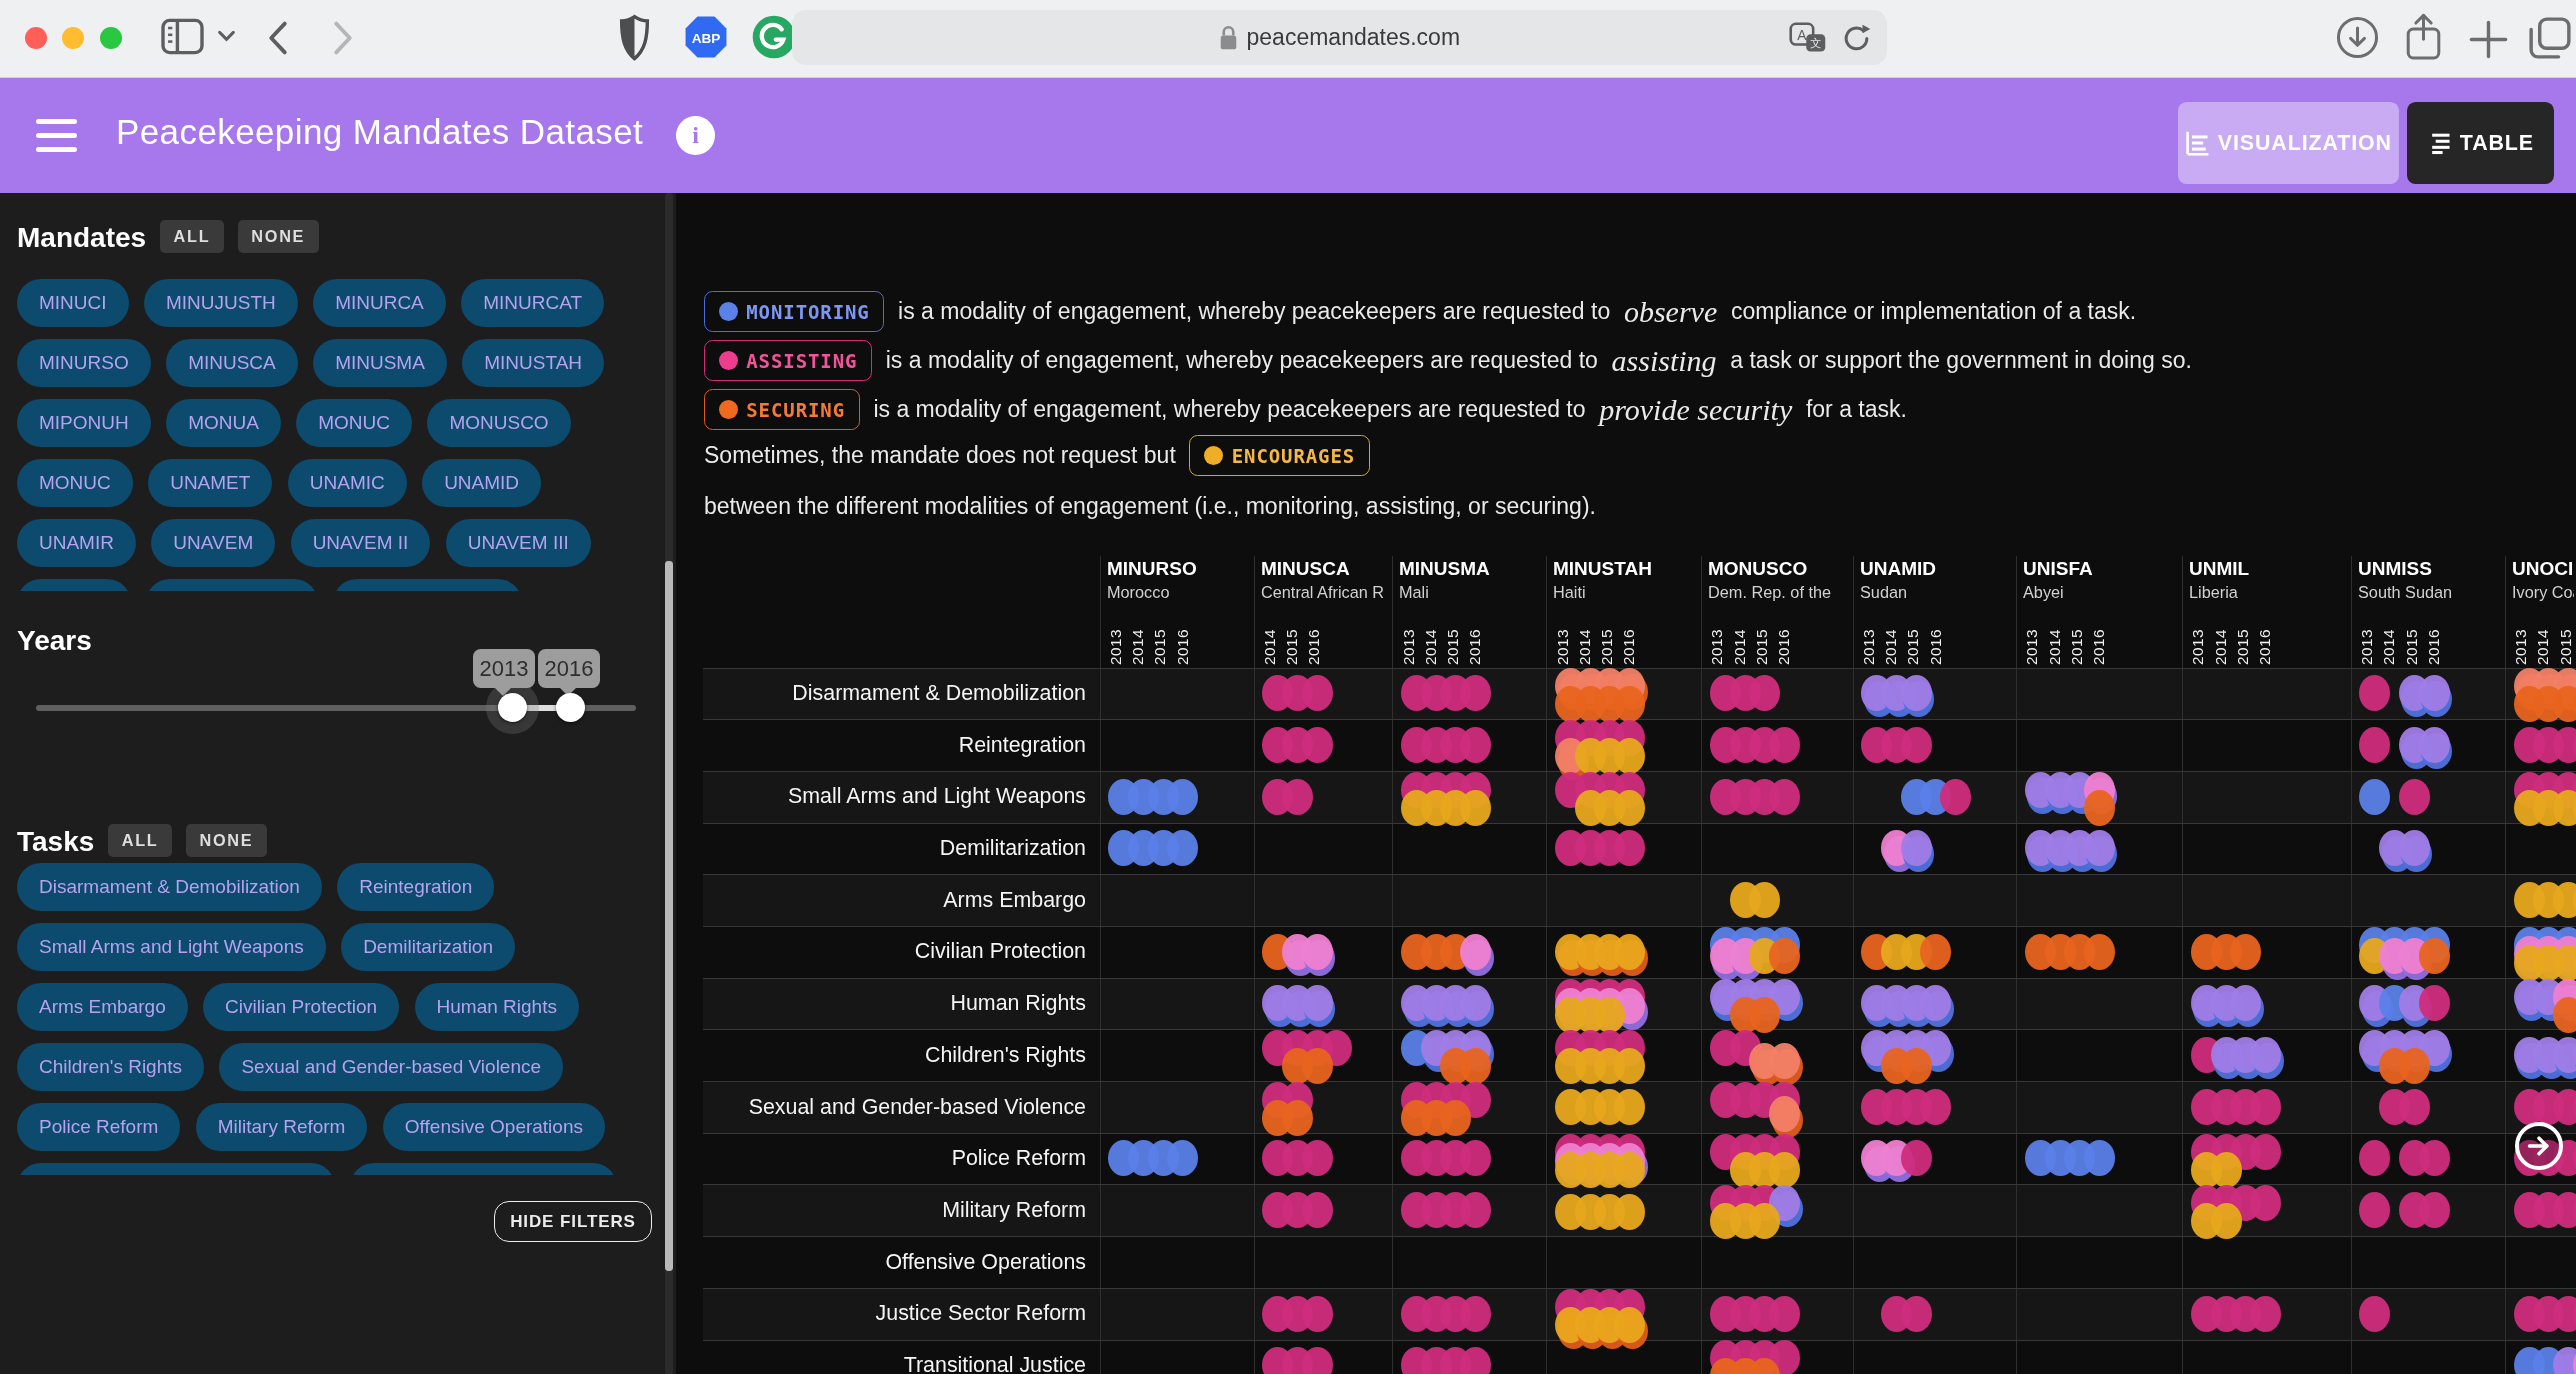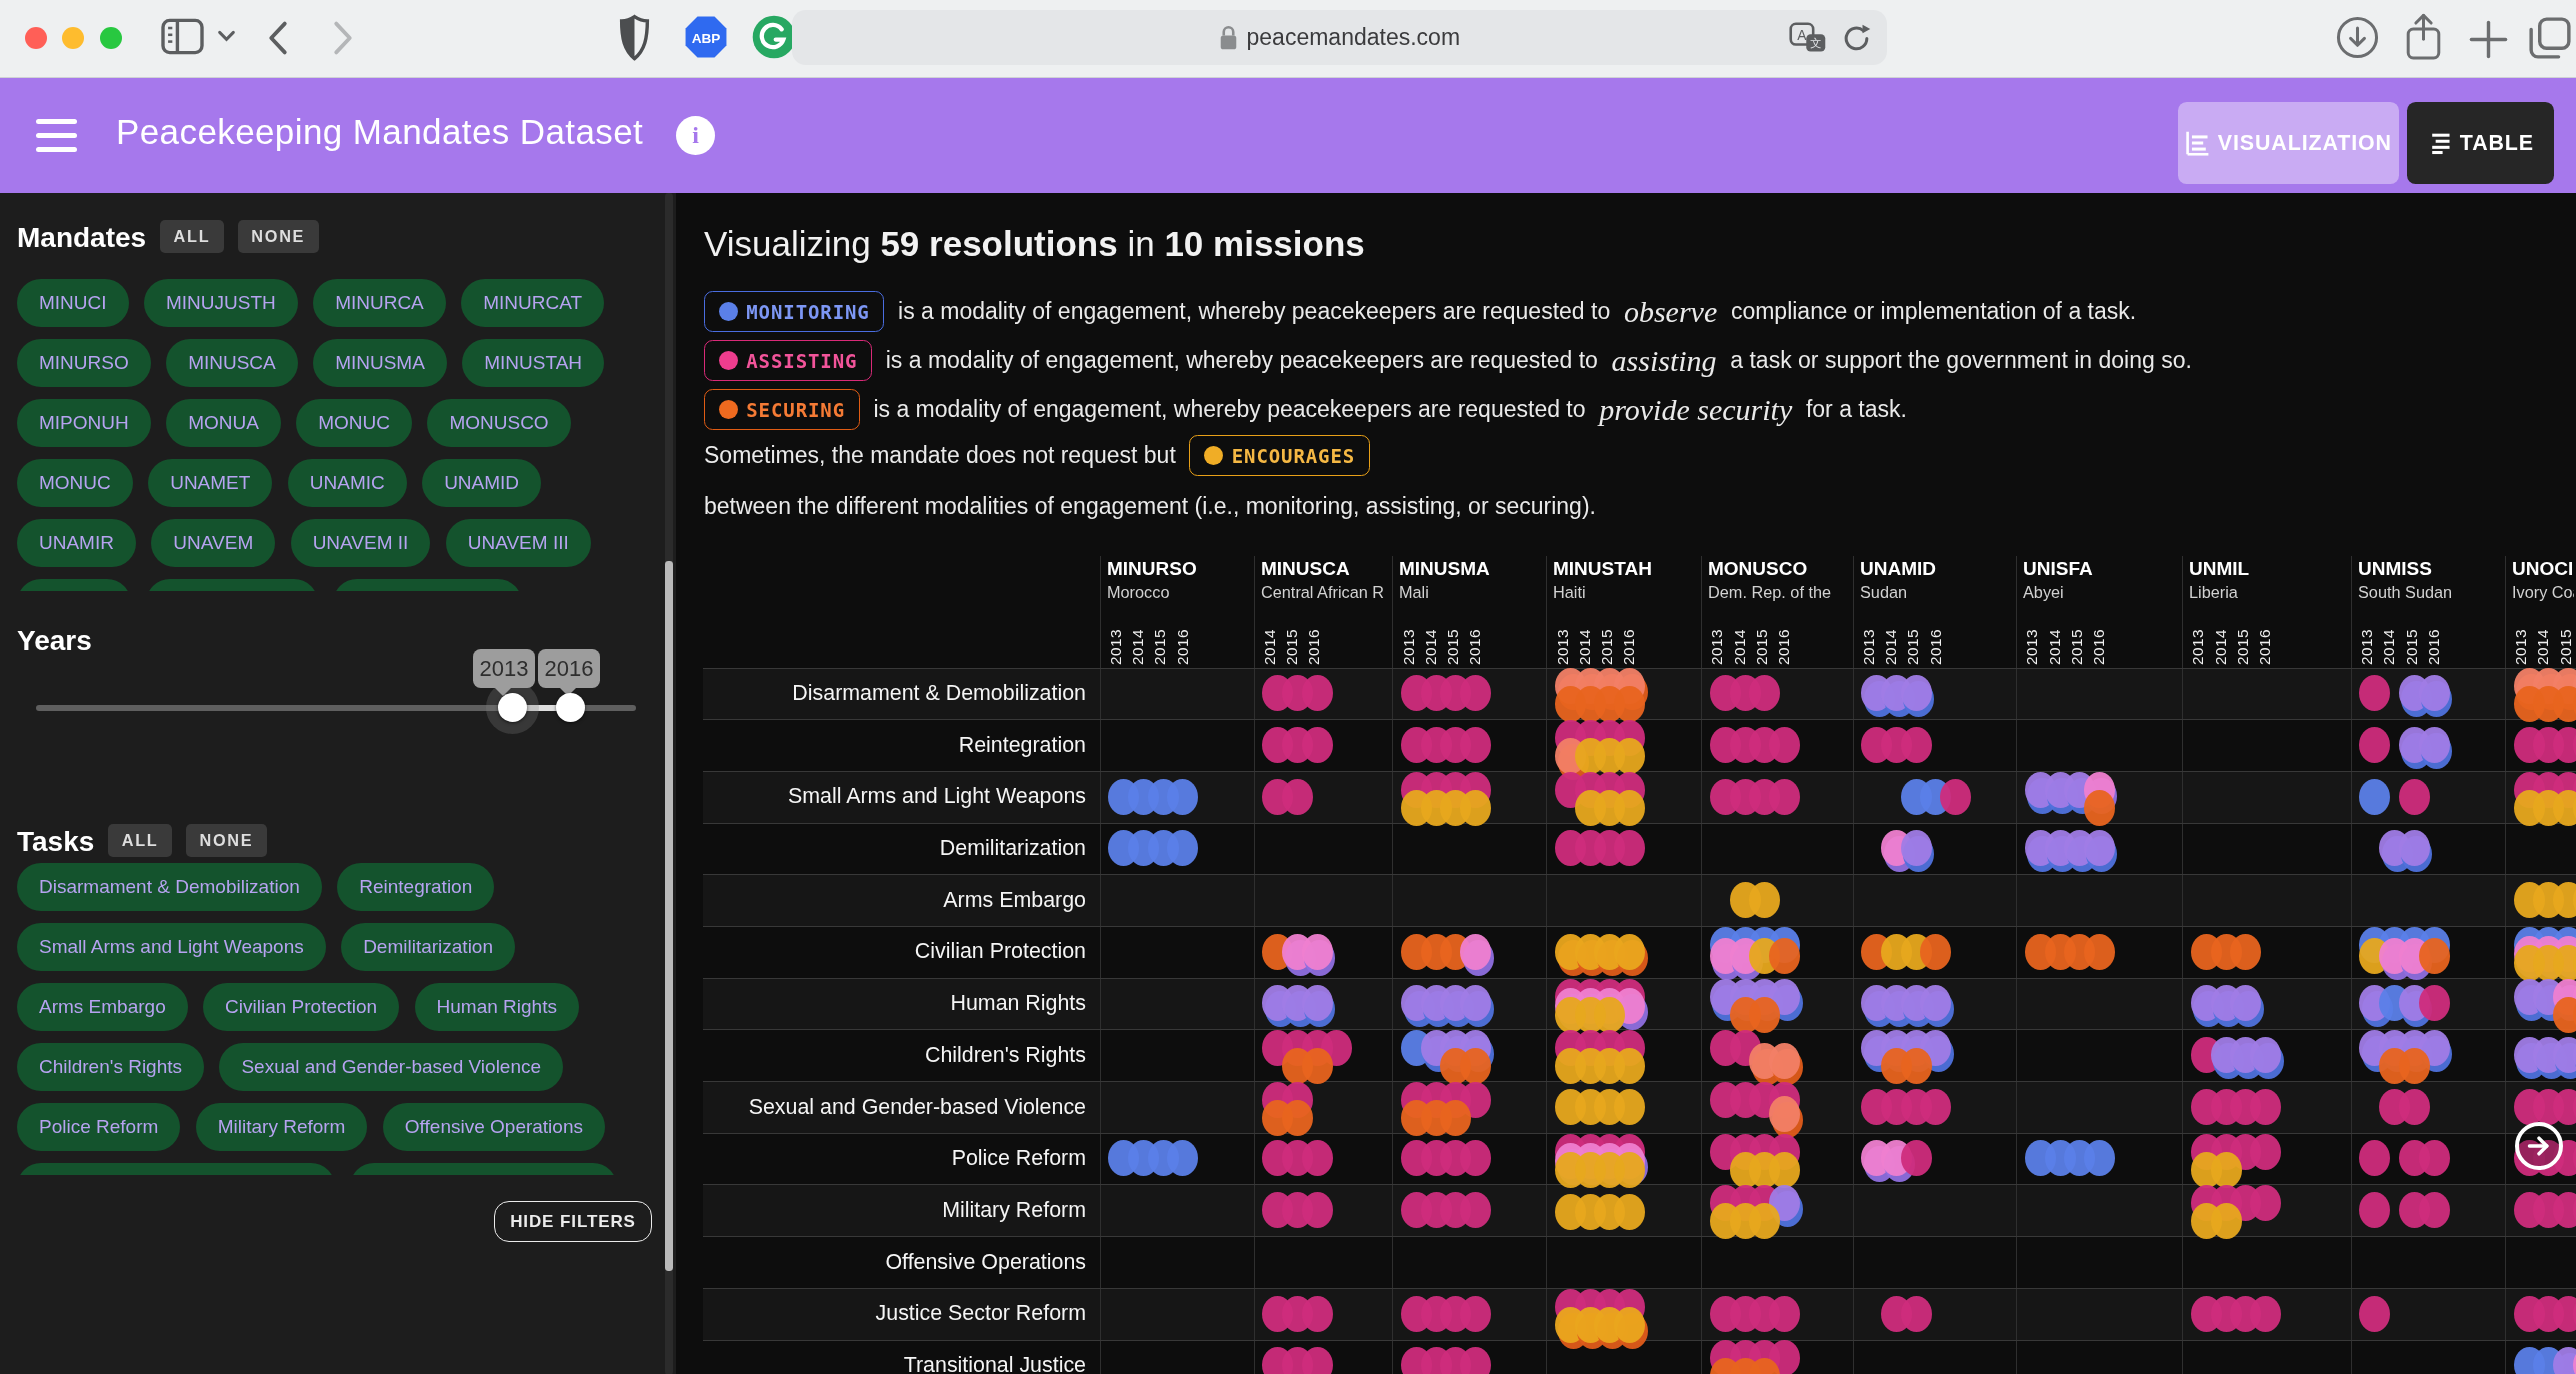--- a/index.html
+++ b/index.html
@@ -22,21 +22,21 @@
   .hdr-btn{position:absolute;top:24px;height:82px;border-radius:8.6px;display:flex;align-items:center;justify-content:center;
            gap:6.8px;color:#fff;font-weight:bold;font-size:21.4px;letter-spacing:0.9px;cursor:pointer;}
   #btn-viz{left:2178px;width:221px;background:#c9abf3;}
   #btn-table{left:2407px;width:147px;background:#262626;}
   
   #sidebar{position:absolute;left:0;top:193px;width:676px;height:1182px;background:#1d1d1d;}
   .sb-h{position:absolute;left:17px;color:#fff;font-size:28px;font-weight:bold;}
   .mini-btn{display:inline-block;background:#3a3a3a;color:#dedede;font-size:16.3px;font-weight:bold;letter-spacing:1.7px;
             border-radius:5.1px;padding:6.8px 13.7px;margin-left:13.7px;vertical-align:5.1px;cursor:pointer;}
   .chipwrap{position:absolute;left:17px;width:640px;overflow:hidden;display:flex;flex-wrap:wrap;gap:12px 15.4px;align-content:flex-start;}
-  .chip{height:48px;line-height:48px;padding:0 22px;border-radius:24px;background:#14532d;color:#b6a3f0;font-size:19px;cursor:pointer;white-space:nowrap;}
+  .chip{height:48px;line-height:48px;padding:0 22px;border-radius:24px;background:#0c4a6e;color:#b6a3f0;font-size:19px;cursor:pointer;white-space:nowrap;}
   .chip.filler{color:transparent;}
   #slider-track{position:absolute;left:36px;top:512px;width:600px;height:6px;border-radius:3.4px;background:#5f5f5f;}
   #slider-range{position:absolute;top:512px;height:6px;background:#dedede;}
   .handle{position:absolute;top:500px;width:29px;height:29px;border-radius:50%;background:#fff;box-shadow:0 0.9px 3.4px rgba(0,0,0,.6);cursor:pointer;}
   #handle-halo{position:absolute;width:53px;height:53px;border-radius:50%;background:rgba(130,130,130,.28);top:488px;}
   .tip{position:absolute;top:456px;width:62px;height:39px;background:#9d9d9d;border-radius:7.7px;color:#2e2e2e;
        font-size:22px;display:flex;align-items:center;justify-content:center;}
   .tip:after{content:"";position:absolute;bottom:-7.7px;left:22px;border:8.6px solid transparent;border-top-color:#9d9d9d;border-bottom:none;}
   #hide-filters{position:absolute;left:494px;top:1008px;width:156px;height:39px;border:1.7px solid #ececec;border-radius:15px;
                 color:#ececec;font-size:17px;font-weight:bold;letter-spacing:0.9px;display:flex;align-items:center;justify-content:center;cursor:pointer;background:transparent;}
@@ -254,23 +254,20 @@
         <div class="chip">Offensive Operations</div>
         <div class="chip filler" style="width: 274px;"></div>
         <div class="chip filler" style="width: 223px;"></div>
       </div>
 
     <div id="hide-filters">HIDE FILTERS</div>
     <div id="sb-scroll"></div>
     <div id="sb-thumb"></div>
   </div>
 
-  <div id="main-heading">
-    <span>Visualizing </span><b>59 resolutions</b><span> in </span><b>10 missions</b>
-  </div>
   <div id="legend">
       <div class="leg-line" style="top: 291px;">
         <span class="badge" style="border-color: rgb(74, 109, 224); color: rgb(125, 151, 245);">
           <span class="bdot" style="background: rgb(91, 128, 232);"></span>
           <span>MONITORING</span>
         </span>
         <span>is a modality of engagement, whereby peacekeepers are requested to</span>
         <span class="mono">observe</span>
         <span>compliance or implementation of a task.</span>
       </div>

